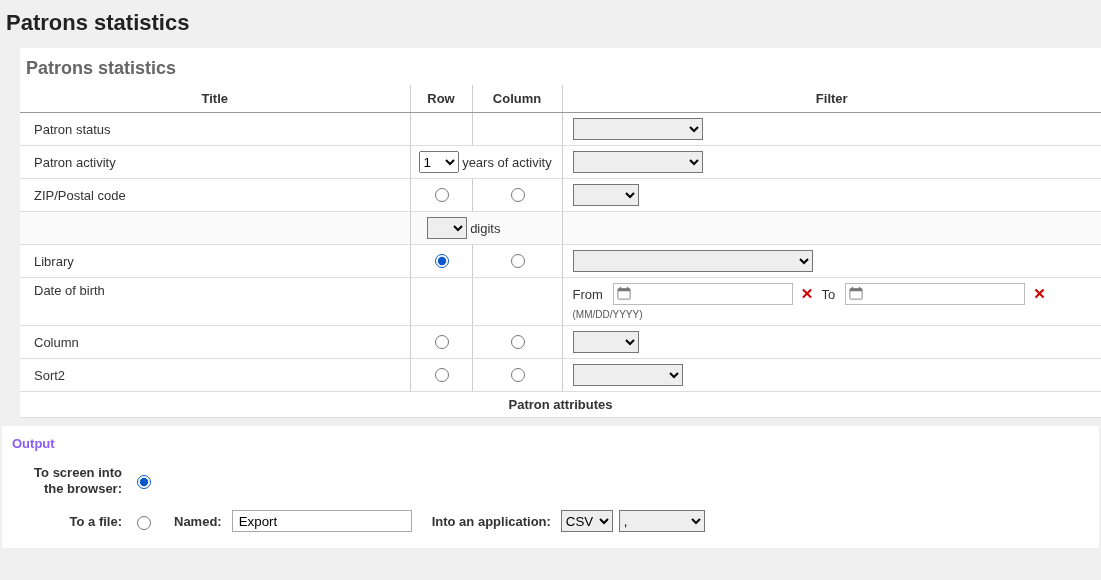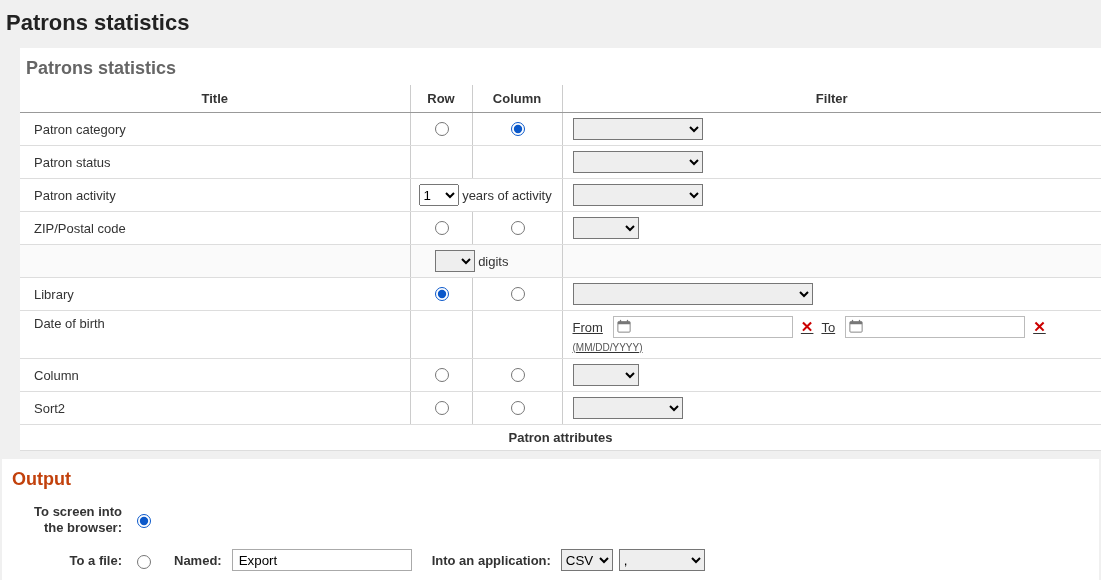--- a/index.html
+++ b/index.html
@@ -59,21 +59,20 @@
     border-left: 1px solid #ccc;
     border-right: 1px solid #ccc;
   }
   table.stats td.ccol {
     width: 90px;
     text-align: center;
     border-right: 1px solid #ccc;
   }
   table.stats td.fcol {
     padding-left: 10px;
-    text-decoration: underline;
   }
   table.stats th.titlehead { width: 390px; }
   table.stats th.rowhead   { width: 62px; }
   table.stats th.colhead   { width: 90px; }
   select.med   { width: 130px; height:22px; background:#eee; }
   select.mw110 { width: 110px; }
   select.wide  { width: 240px; height:22px; background:#eee; }
   select.tiny  { width: 66px; height:22px; background:#eee; }
   select.tinier{ width: 52px; height:22px; background:#eee; }
   select.digits{ width: 40px; height:22px; background:#eee; }
@@ -97,21 +96,21 @@
     text-align:center; font-weight:700; padding:6px 0; border-top:1px solid #ccc;
     border-bottom:none;
   }
   
   .output-card {
     background:#fff;
     margin:6px 2px 0 2px;
     padding:6px 10px 6px 10px;
   }
   .output-title {
-    font-size:18px; font-weight:700; color:#c2410c; padding:4px 0 10px 0;
+    font-size:13px; font-weight:700; color:#8b5cf6; padding:4px 0 10px 0;
   }
   .out-row { display:flex; align-items:center; padding:4px 0 10px 0; }
   .out-label {
     width:120px; text-align:right; padding-right:10px; font-weight:700;
   }
   .out-label.twoline { line-height:1.2; }
   input.named {
     width:180px; height:22px; border:1px solid #aaa; padding:2px 6px;
   }
   .out-field-label { font-weight:700; margin:0 10px 0 0; }
@@ -129,26 +128,20 @@
     <thead>
       <tr>
         <th class="titlehead">Title</th>
         <th class="rowhead">Row</th>
         <th class="colhead">Column</th>
         <th>Filter</th>
       </tr>
     </thead>
     <tbody>
 
-      <tr>
-        <td class="titlecell">Patron category</td>
-        <td class="rcol"><input type="radio" name="rc-cat" style=""></td>
-        <td class="ccol"><input type="radio" name="rc-cat" checked="" style=""></td>
-        <td class="fcol"><select class="med"><option></option></select></td>
-      </tr>
 
       <tr>
         <td class="titlecell">Patron status</td>
         <td class="rcol"></td>
         <td class="ccol"></td>
         <td class="fcol"><select class="med"><option></option></select></td>
       </tr>
 
       <tr>
         <td class="titlecell">Patron activity</td>
@@ -163,21 +156,21 @@
 
       <tr>
         <td class="titlecell">ZIP/Postal code</td>
         <td class="rcol"><input type="radio" name="rc-zip" style=""></td>
         <td class="ccol"><input type="radio" name="rc-zip" style=""></td>
         <td class="fcol"><select class="tiny"><option></option></select></td>
       </tr>
 
       <tr class="subrow">
         <td class="titlecell"></td>
-        <td class="rcol" colspan="2" style="text-align:left; padding-left:24px;">
+        <td class="rcol" colspan="2" style="text-align:left; padding-left:16px;">
           <select class="digits"><option></option></select>
           <span>digits</span>
         </td>
         <td class="fcol"></td>
       </tr>
 
       <tr>
         <td class="titlecell">Library</td>
         <td class="rcol"><input type="radio" name="rc-lib" checked="" style=""></td>
         <td class="ccol"><input type="radio" name="rc-lib" style=""></td>

